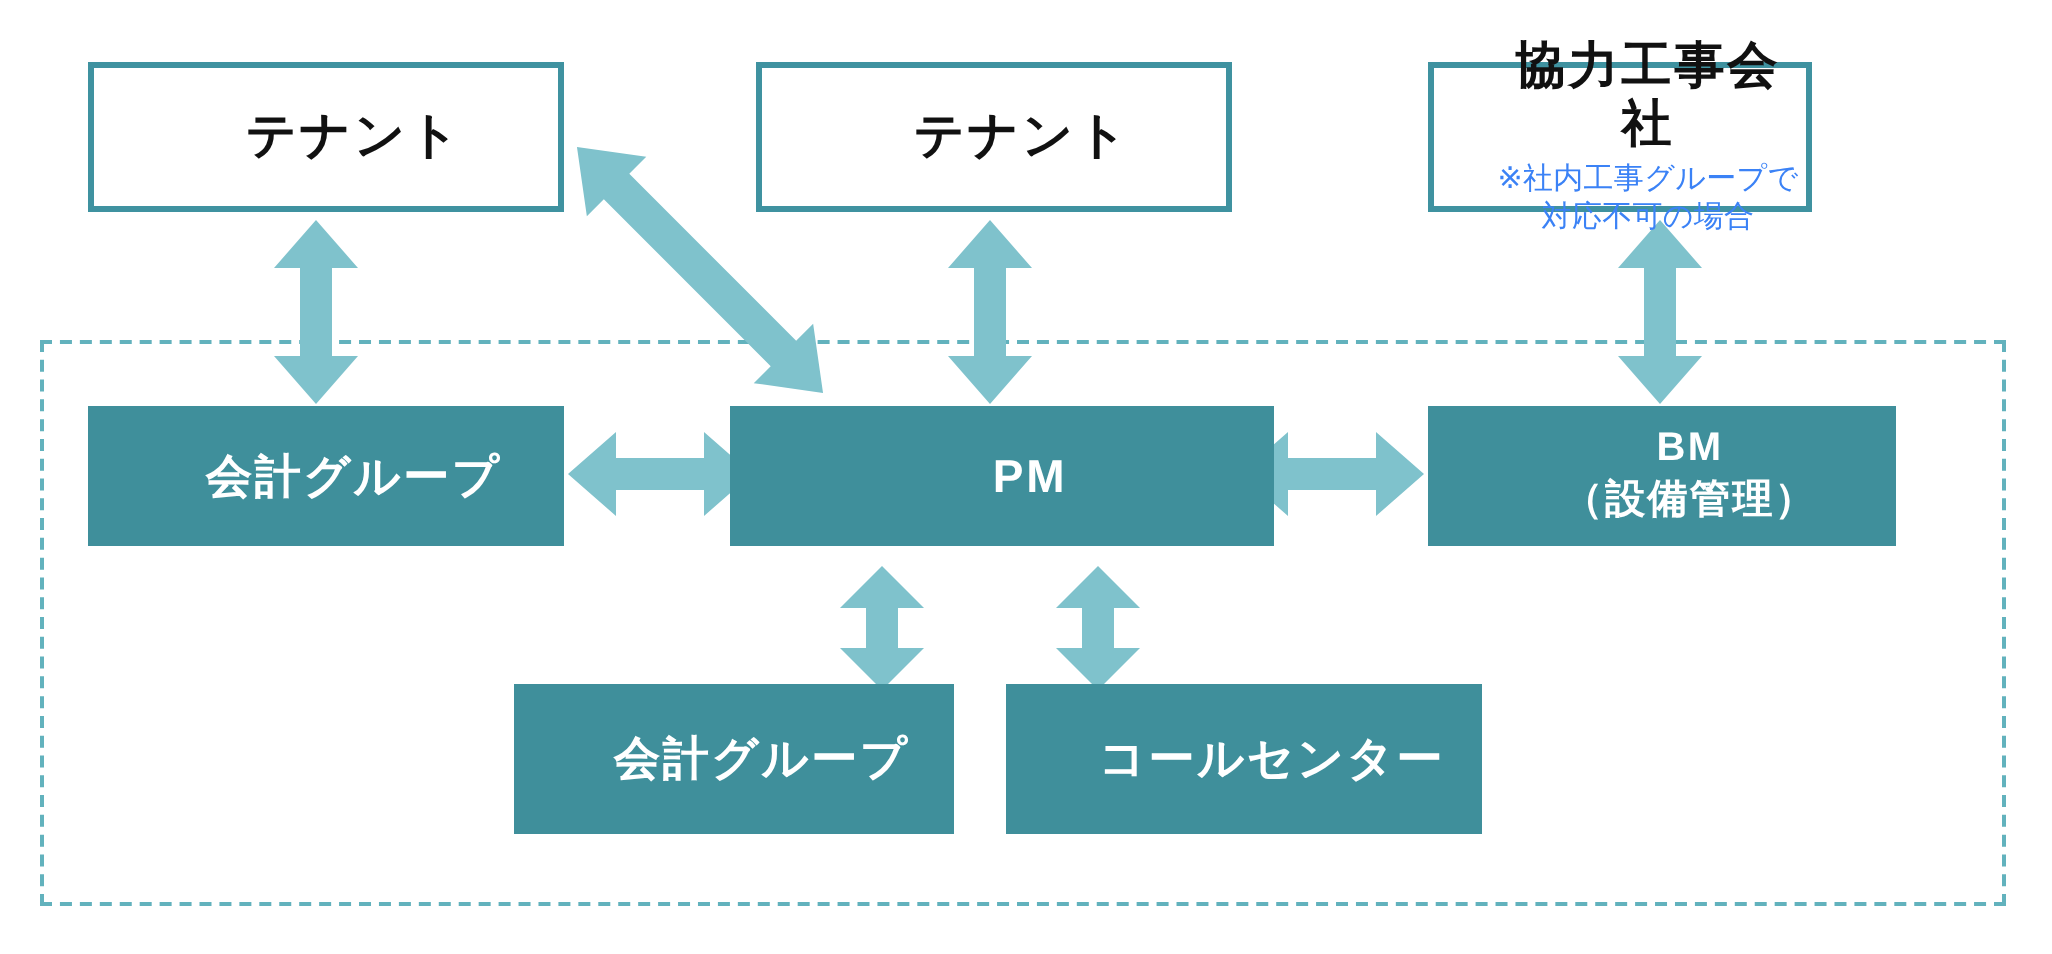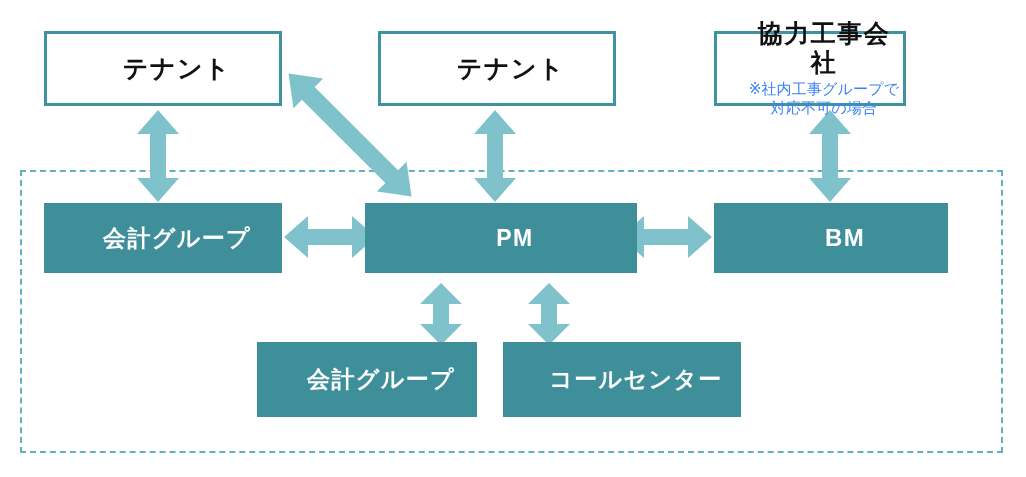--- a/index.html
+++ b/index.html
@@ -47,21 +47,21 @@
     color: #3b82f6;
     font-size: 15px;
     margin-top: 3px;
     letter-spacing: 0.01em;
   }
   .box-filled .box-title {
     color: #ffffff;
     font-size: 23px;
   }
   .box-filled .box-title.small-pair {
-    font-size: 24px;
+    font-size: 20px;
     line-height: 1.28;
   }
   .dashed-region {
     position: absolute;
     box-sizing: border-box;
     border: 2px dashed #62b2bd;
     background: transparent;
   }
   .arrow {
     position: absolute;
@@ -144,20 +144,21 @@
   <div class="box box-filled" style="left:44px; top:203px; width:238px; height:70px;">
     <div class="box-title">会計グループ</div>
   </div>
 
   <div class="box box-filled" style="left:365px; top:203px; width:272px; height:70px;">
     <div class="box-title">PM</div>
   </div>
 
   <div class="box box-filled" style="left:714px; top:203px; width:234px; height:70px;">
     <div class="box-title small-pair">BM</div>
+    <div class="box-title small-pair">（設備管理）</div>
   </div>
 
   <div class="box box-filled" style="left:257px; top:342px; width:220px; height:75px;">
     <div class="box-title">会計グループ</div>
   </div>
 
   <div class="box box-filled" style="left:503px; top:342px; width:238px; height:75px;">
     <div class="box-title">コールセンター</div>
   </div>
 

